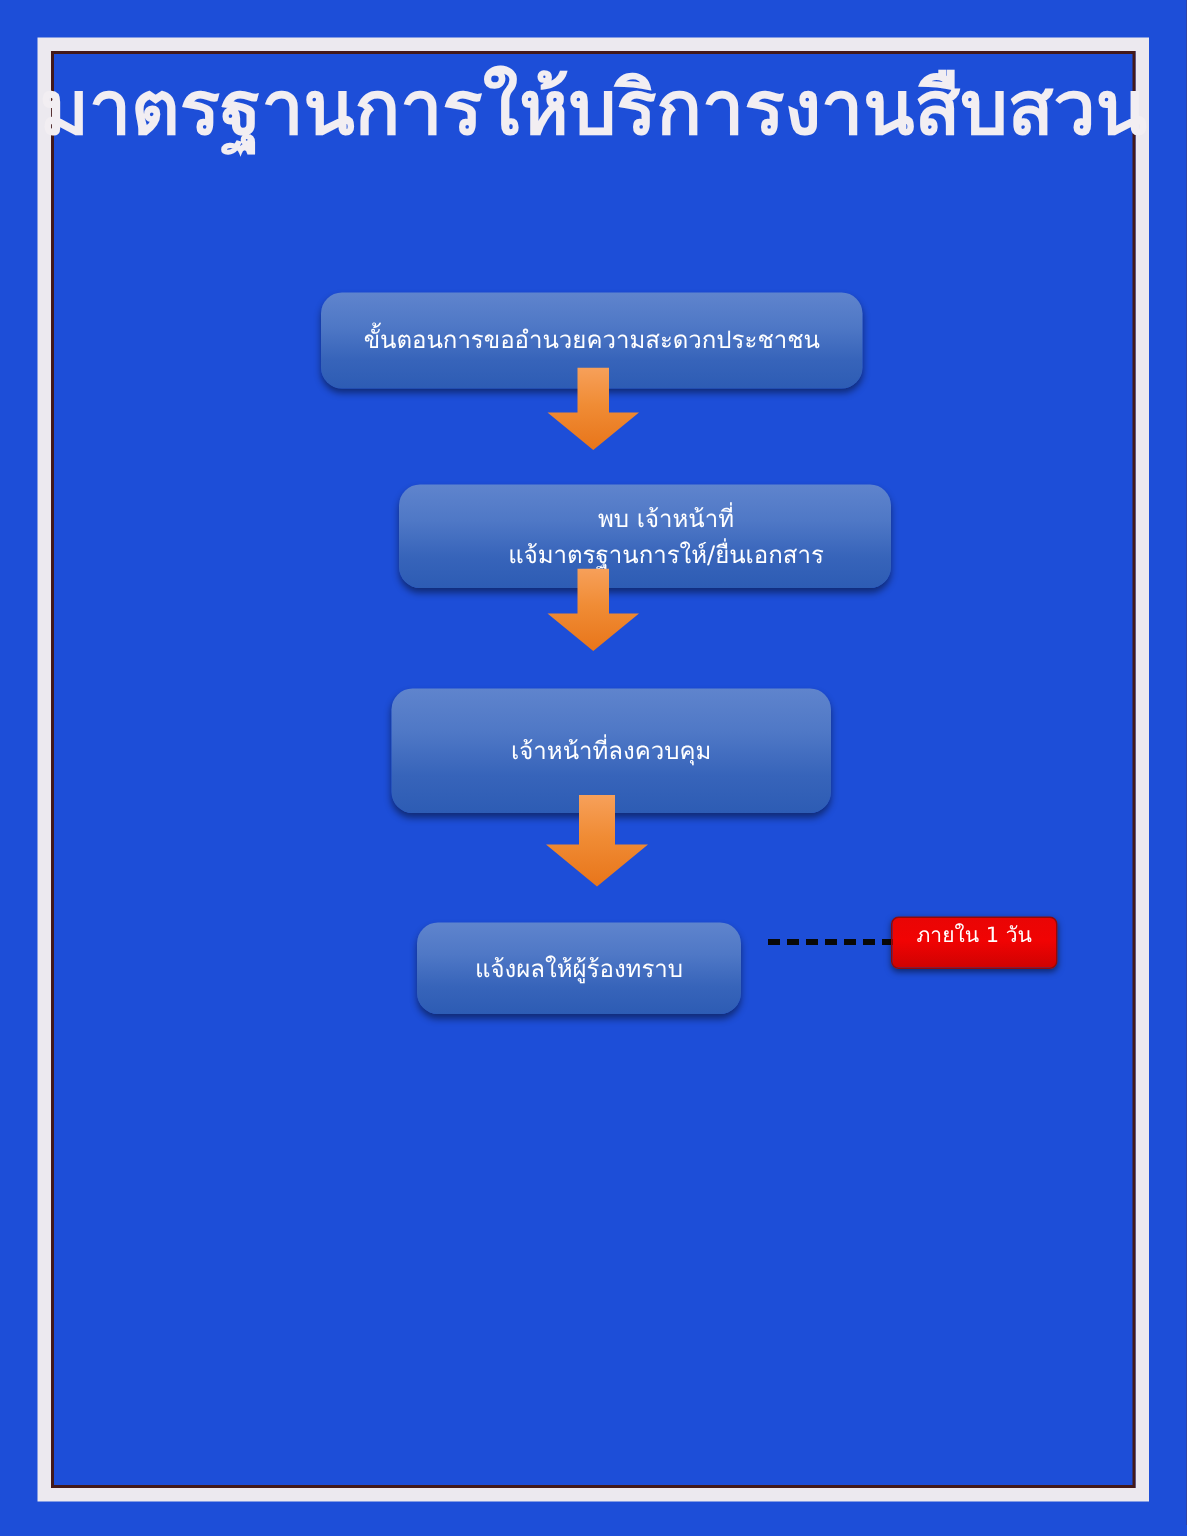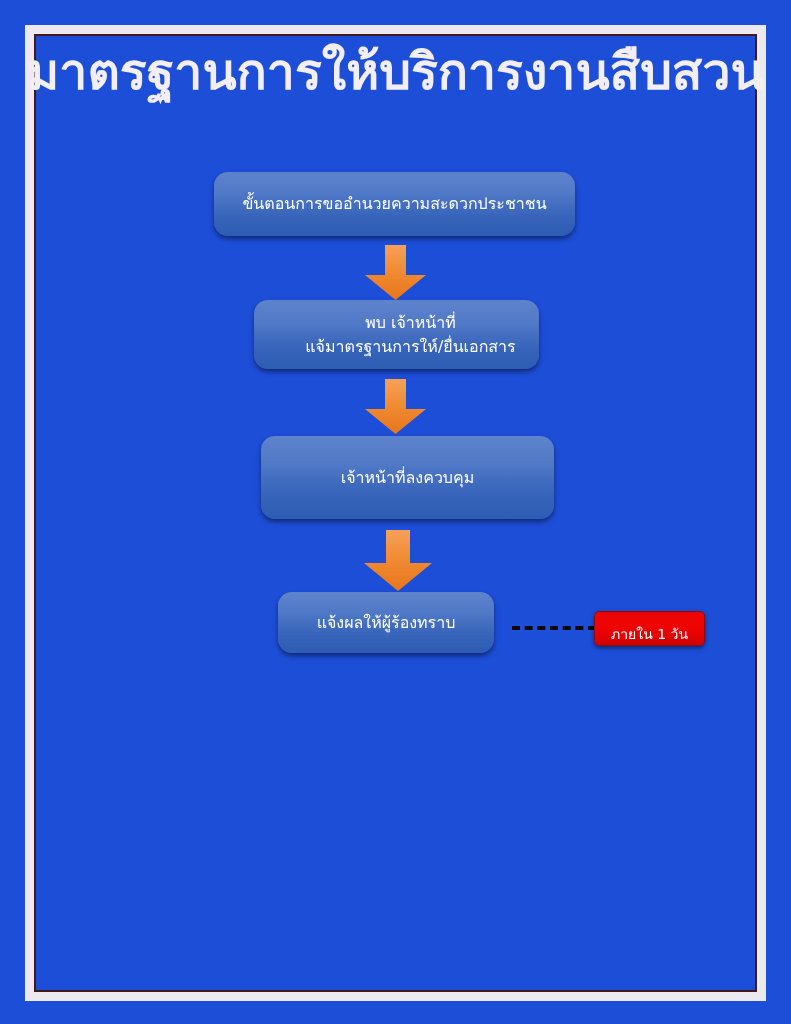--- a/index.html
+++ b/index.html
@@ -61,25 +61,26 @@
     box-shadow: 0 3px 5px rgba(0,0,0,0.45);
     color: #ffffff;
     display: flex;
     flex-direction: column;
     align-items: center;
     justify-content: center;
     text-align: center;
     font-size: 16px;
     line-height: 1.45;
     padding: 4px 10px;
+    margin-top: 23px;
   }
   .flow-box .line { display: block; width: 100%; }
 
   #box1 { left: 214px; top: 172px;  width: 361px; height: 64px; }
-  #box2 { left: 254px; top: 300px;  width: 285px; height: 69px; padding-left: 38px; }
+  #box2 { left: 266px; top: 300px;  width: 328px; height: 69px; padding-left: 38px; }
   #box3 { left: 261px; top: 436px;  width: 293px; height: 83px; }
   #box4 { left: 278px; top: 592px;  width: 216px; height: 61px; }
 
   
   .arrow { position: absolute; }
   .arrow svg { display: block; }
 
   #arrow1 { left: 364px; top: 245px; }
   #arrow2 { left: 364px; top: 379px; }
   #arrow3 { left: 363px; top: 530px; }
@@ -97,21 +98,21 @@
     position: absolute;
     left: 594px; top: 611px;
     width: 111px; height: 35px;
     box-sizing: border-box;
     border-radius: 5px;
     background: linear-gradient(180deg, #e90505 0%, #f10303 45%, #cf0202 100%);
     border: 1px solid #8d0b0b;
     box-shadow: 0 2px 4px rgba(0,0,0,0.5);
     color: #ffffff;
     display: flex;
-    align-items: flex-end;
+    align-items: flex-start;
     justify-content: center;
     font-size: 14px;
     white-space: nowrap;
   }
 </style>
 </head>
 <body>
 
 <div id="poster">
 

